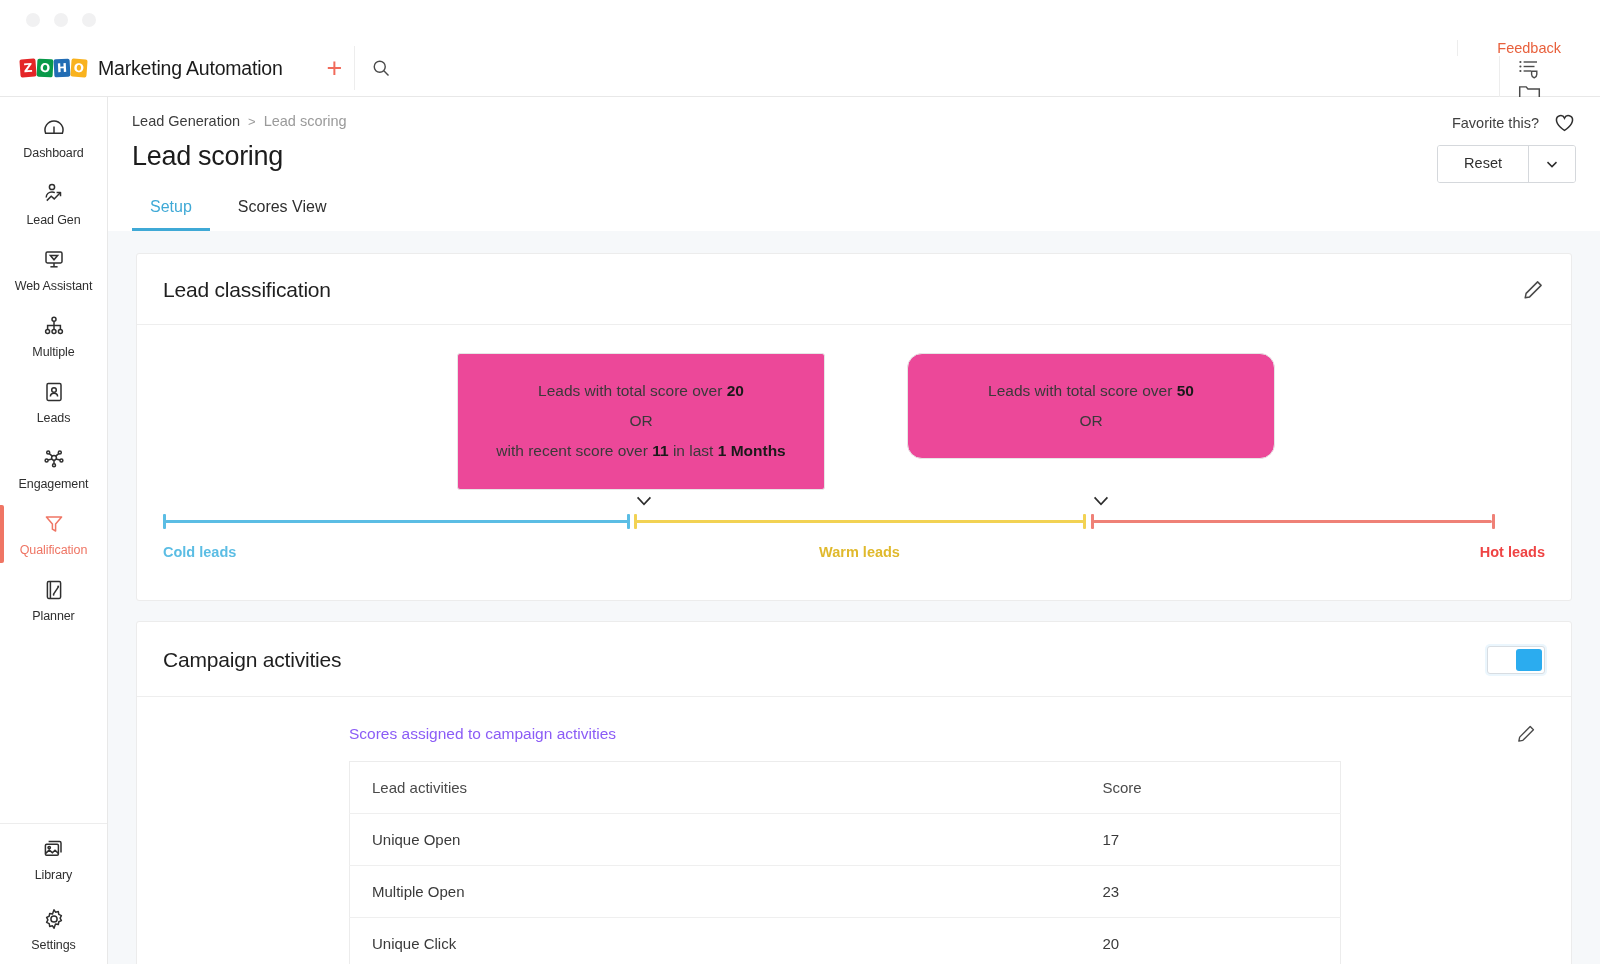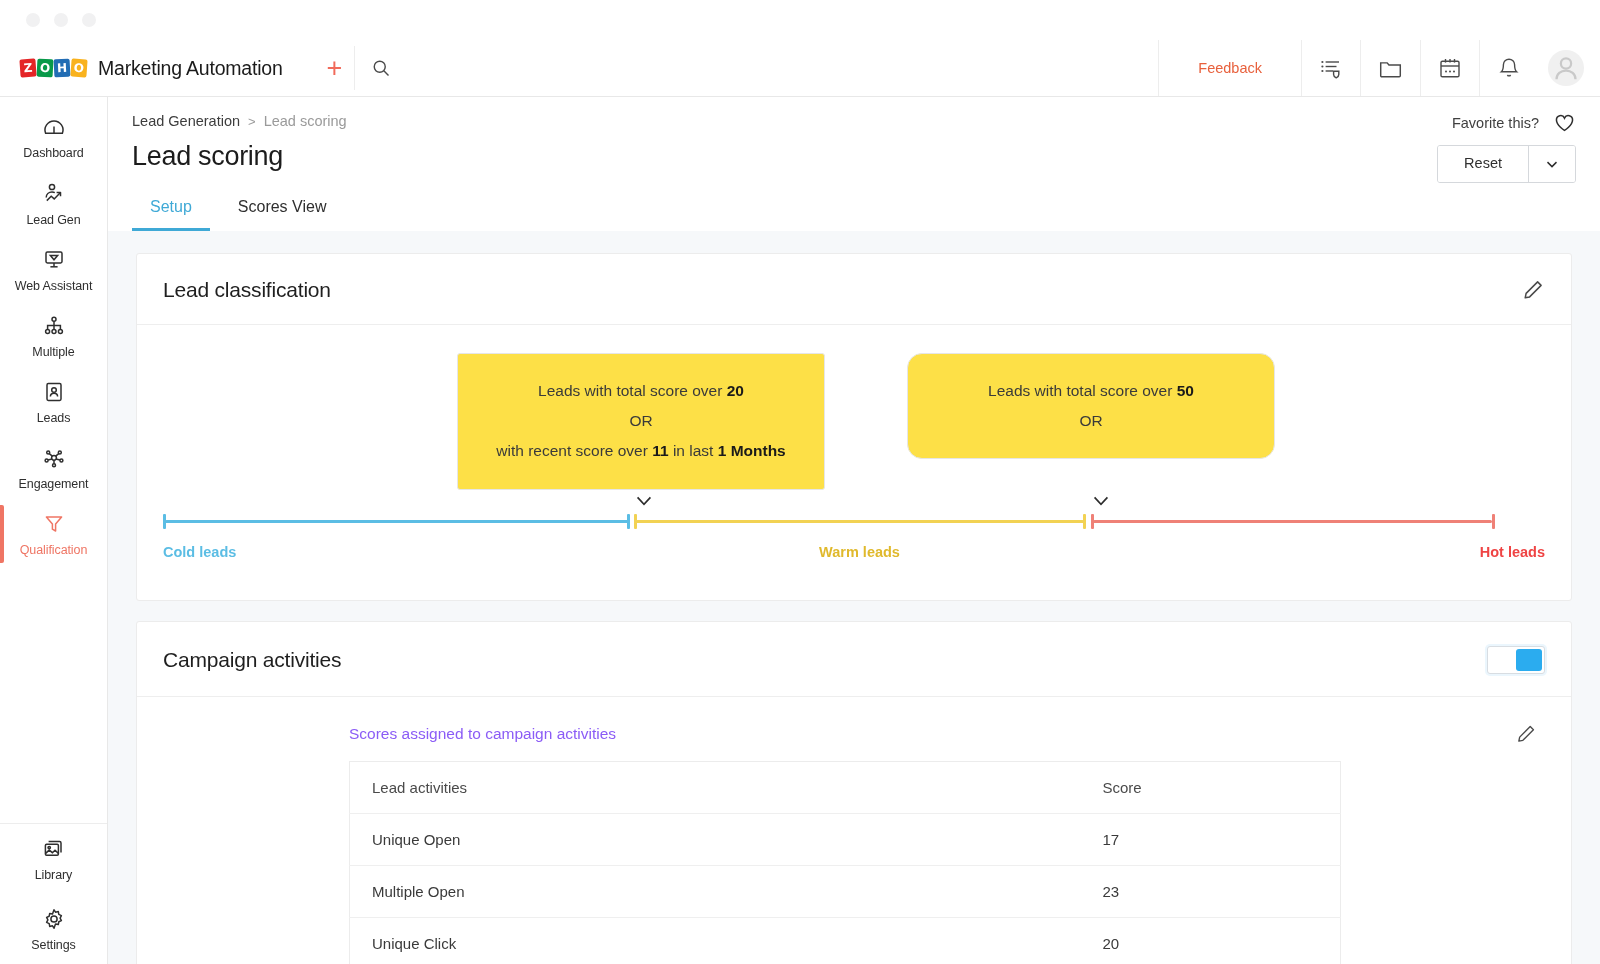--- a/index.html
+++ b/index.html
@@ -48,21 +48,21 @@
 
   .plus-btn {
     margin-left: 34px; font-size: 27px; color: #f16a5a;
     line-height: 1; font-weight: 300; cursor: pointer;
     padding: 0 10px;
   }
   .topbar-divider { width: 1px; height: 44px; background: #ededed; margin: 0 2px; }
   .search-btn { padding: 0 14px; cursor: pointer; display: flex; align-items: center; }
 
   .topbar-right {
-    margin-left: auto; display: flex; align-items: center; height: 100%;
+    margin-left: auto; display: flex; align-items: center; height: 100%; flex-direction: column;
   }
   .tb-item {
     height: 100%; display: flex; align-items: center; justify-content: center;
     padding: 0 17px; cursor: pointer;
     border-left: 1px solid #ededed;
   }
   .feedback-text { color: #e8603c; font-size: 14.5px; padding: 0 22px; }
   .avatar {
     width: 36px; height: 36px; border-radius: 50%;
     background: #f0f0f0; margin: 0 16px 0 10px;
@@ -146,21 +146,21 @@
   }
   .card-title { font-size: 21px; color: #1f1f1f; font-weight: 400; letter-spacing: -0.2px; }
   .card-action { margin-left: auto; cursor: pointer; display: flex; align-items: center; }
 
   
   .class-body { padding: 28px 26px 34px 26px; position: relative; }
   .boxes { display: flex; position: relative; height: 133px; }
   .score-box {
     position: absolute; top: 0;
     border: 1px solid #e6e6e6; border-radius: 3px;
-    background: #fde047; padding: 22px 20px;
+    background: #ec4899; padding: 22px 20px;
     text-align: center; line-height: 1.95;
     font-size: 15.5px; color: #3a3a3a;
   }
   .score-box b { color: #1a1a1a; font-weight: 700; }
   #box-warm { left: 294px; width: 368px; }
   #box-hot  { left: 744px; width: 368px; border-radius: 15px; }
 
   .caret-marker { position: absolute; top: 140px; color: #2c2c2c; }
   #caret-warm { left: 470px; }
   #caret-hot  { left: 927px; }
@@ -355,20 +355,32 @@
 
       <div class="side-item active">
         <span>
           <svg class="icn" width="26" height="26" viewBox="0 0 26 26" fill="none" stroke="#ef7564" stroke-width="1.5">
             <path d="M5.4 6h15.2l-6 7v7l-3.2-1.8V13z" stroke-linejoin="round"></path>
           </svg>
         </span>
         <span class="si-label">Qualification</span>
       </div>
 
+      <div class="side-item">
+        <span>
+          <svg class="icn" width="26" height="26" viewBox="0 0 26 26" fill="none" stroke="#2f2f2f" stroke-width="1.5">
+            <rect x="6.4" y="4.6" width="13.2" height="16.8" rx="1.3"></rect>
+            <line x1="9.4" y1="4.6" x2="9.4" y2="21.4"></line>
+            <path d="M12.4 17.4l5-7.6"></path>
+            <circle cx="12.6" cy="17.8" r="0.9" fill="#2f2f2f" stroke="none"></circle>
+            <circle cx="17.2" cy="9.4" r="0.9" fill="#2f2f2f" stroke="none"></circle>
+          </svg>
+        </span>
+        <span class="si-label">Planner</span>
+      </div>
     </div>
 
     <div class="side-bottom">
       <div class="side-item">
         <span>
           <svg class="icn" width="26" height="26" viewBox="0 0 26 26" fill="none" stroke="#2f2f2f" stroke-width="1.5">
             <rect x="4.4" y="8.2" width="13" height="11" rx="1.2"></rect>
             <path d="M7.6 5.6h11a1.4 1.4 0 0 1 1.4 1.4v9.4"></path>
             <circle cx="8.2" cy="11.6" r="1.2"></circle>
             <path d="M4.6 17.4l3.6-3.3 3.2 2.6 2.6-2.4 3.4 3.1"></path>

